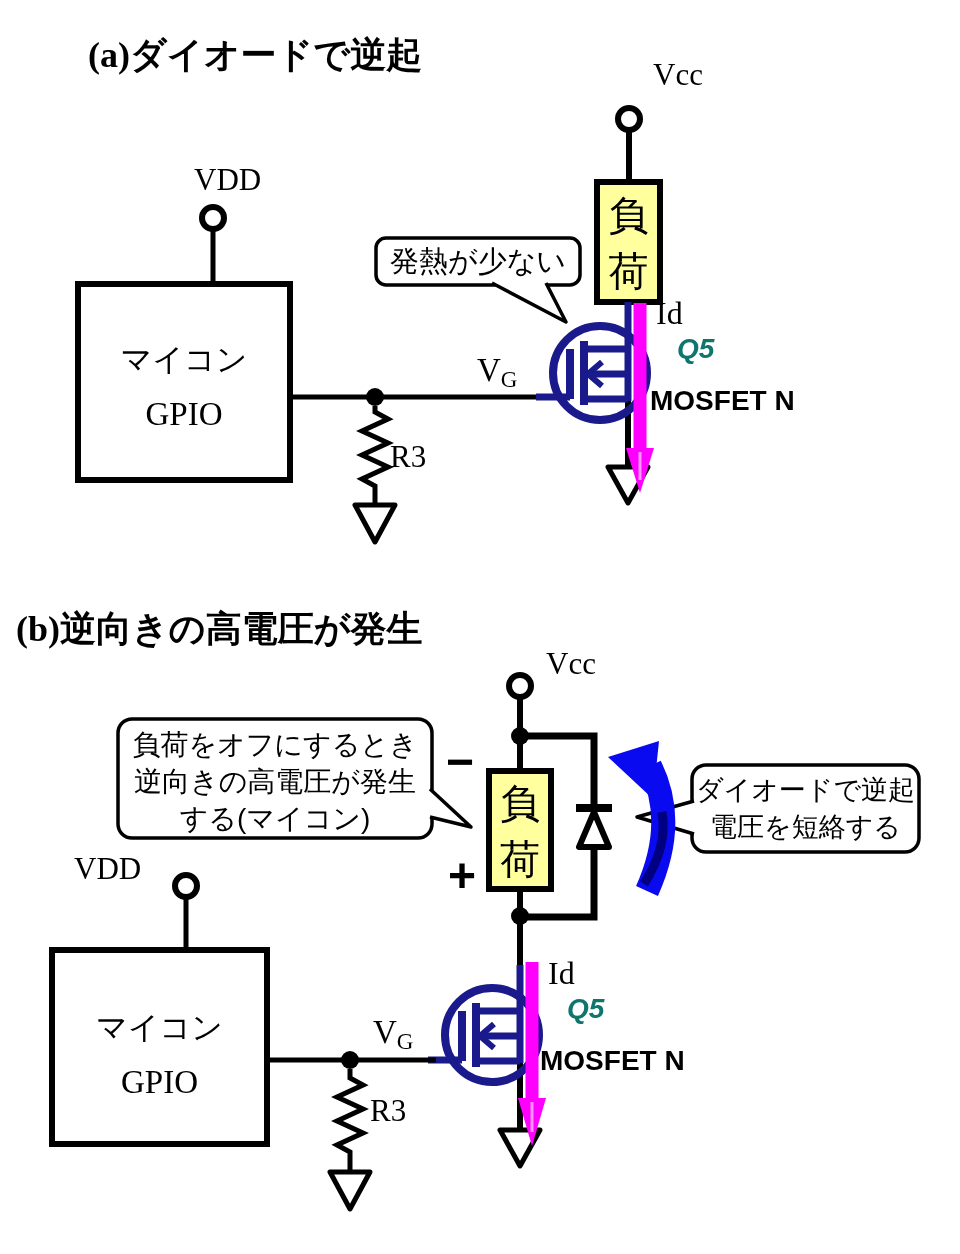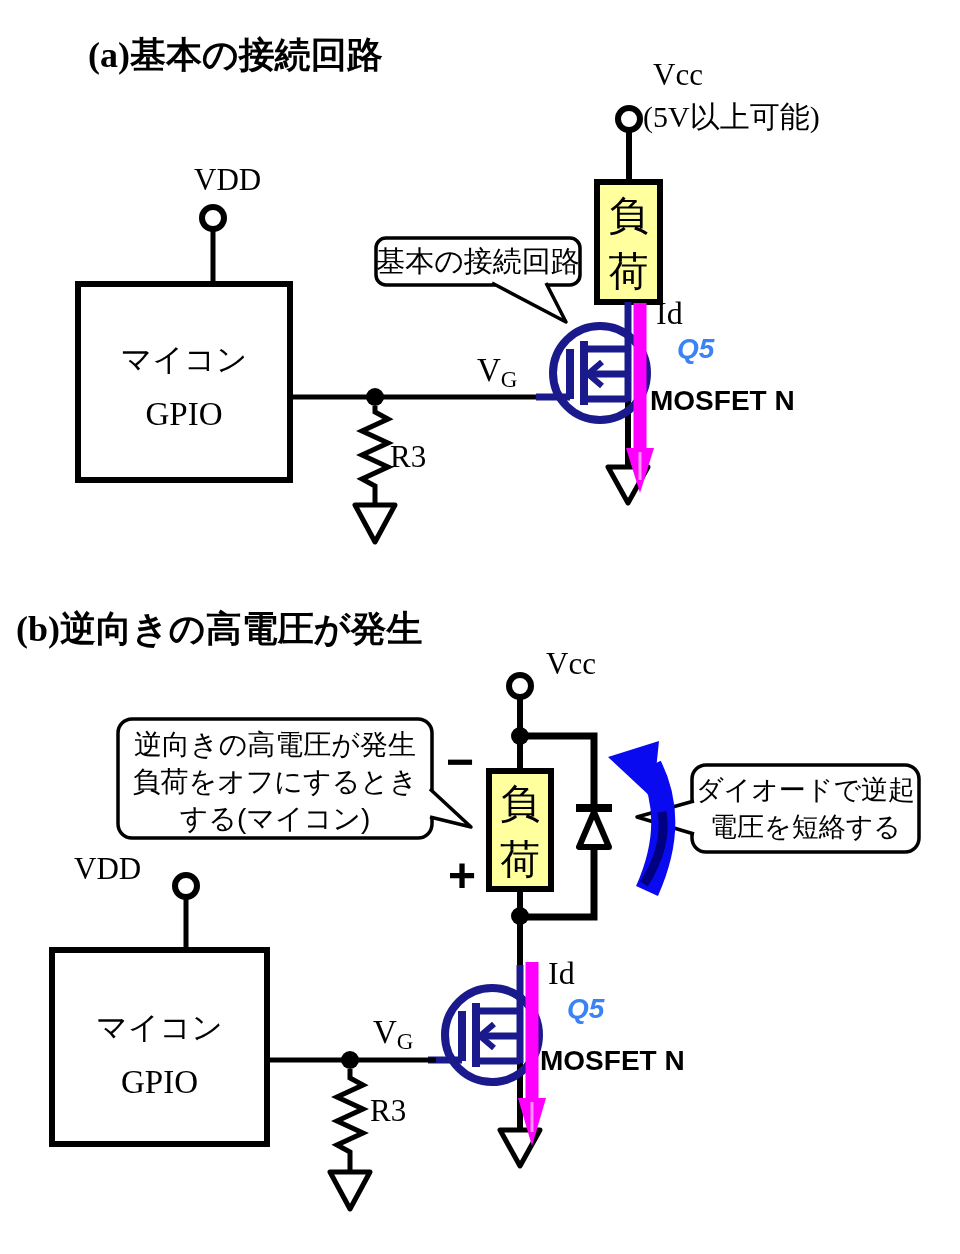--- a/index.html
+++ b/index.html
@@ -3,21 +3,21 @@
 <meta charset="utf-8">
 <style>
   html,body{margin:0;padding:0;background:#fff;}
   .canvas{position:relative;width:960px;height:1254px;background:#ffffff;overflow:hidden;}
   svg{position:absolute;left:0;top:0;}
   .lbl{position:absolute;white-space:nowrap;color:#000;
        font-family:"Liberation Serif","DejaVu Serif",serif;line-height:1.1;}
   .gothic{font-family:"Liberation Sans","DejaVu Sans",sans-serif;}
   .center{text-align:center;}
   .title{font-size:36px;font-weight:600;}
-  .q5{color:#3b82f6;font-weight:bold;font-style:italic;
+  .q5{color:#0f766e;font-weight:bold;font-style:italic;
       font-family:"Liberation Sans","DejaVu Sans",sans-serif;font-size:28px;}
   .mosfetn{font-weight:bold;font-family:"Liberation Sans","DejaVu Sans",sans-serif;font-size:28px;}
   .sign{font-weight:bold;font-family:"Liberation Sans","DejaVu Sans",sans-serif;font-size:48px;line-height:1;}
   .vload span{display:block;font-size:40px;line-height:56px;text-align:center;}
   .mcu{line-height:39px;}
   .mcu .l1{font-size:31px;}
   .mcu .l2{font-size:33px;margin-top:16px;}
   .callout-text{line-height:37px;}
   sub.vg{font-size:23px;vertical-align:-6px;}
   .vgmain{font-size:33px;}
@@ -128,44 +128,43 @@
     </g>
 
     <g stroke="none">
       <line x1="532" y1="962" x2="532" y2="1100" stroke="#ff00ff" stroke-width="13"></line>
       <polygon points="518,1098 546,1098 532,1146" fill="#ff00ff"></polygon>
       <line x1="532" y1="1102" x2="532" y2="1132" stroke="#ff96ff" stroke-width="3"></line>
     </g>
   </g>
 </svg>
 
-<div class="lbl title" style="left:88px;top:36px;">(a)基本の接続回路</div>
+<div class="lbl title" style="left:88px;top:36px;">(a)ダイオードで逆起</div>
 <div class="lbl" style="left:194px;top:163px;font-size:31px;">VDD</div>
 <div class="lbl" style="left:653px;top:58px;font-size:31px;">Vcc</div>
-<div class="lbl" style="left:643px;top:100px;font-size:30px;">(5V以上可能)</div>
 <div class="lbl mcu center" style="left:78px;top:340px;width:212px;">
   <div class="l1">マイコン</div>
   <div class="l2">GPIO</div>
 </div>
 <div class="lbl vload" style="left:597px;top:188px;width:63px;">
   <span>負</span>
   <span>荷</span>
 </div>
-<div class="lbl gothic center" style="left:376px;top:246px;width:204px;font-size:29px;">基本の接続回路</div>
+<div class="lbl gothic center" style="left:376px;top:246px;width:204px;font-size:29px;">発熱が少ない</div>
 <div class="lbl" style="left:477px;top:352px;"><span class="vgmain">V</span><sub class="vg">G</sub></div>
 <div class="lbl" style="left:390px;top:440px;font-size:31px;">R3</div>
 <div class="lbl" style="left:656px;top:296px;font-size:32px;">Id</div>
 <div class="lbl q5" style="left:677px;top:334px;">Q5</div>
 <div class="lbl mosfetn" style="left:650px;top:386px;">MOSFET N</div>
 
 <div class="lbl title" style="left:16px;top:610px;">(b)逆向きの高電圧が発生</div>
 <div class="lbl" style="left:546px;top:647px;font-size:31px;">Vcc</div>
 <div class="lbl gothic center callout-text" style="left:118px;top:726px;width:314px;font-size:28px;">
+  <div>負荷をオフにするとき</div>
   <div>逆向きの高電圧が発生</div>
-  <div>負荷をオフにするとき</div>
   <div>する(マイコン)</div>
 </div>
 <div class="lbl sign" style="left:446px;top:738px;">−</div>
 <div class="lbl sign" style="left:448px;top:852px;">+</div>
 <div class="lbl vload" style="left:489px;top:776px;width:62px;">
   <span>負</span>
   <span>荷</span>
 </div>
 <div class="lbl gothic center callout-text" style="left:692px;top:772px;width:227px;font-size:27px;">
   <div>ダイオードで逆起</div>

